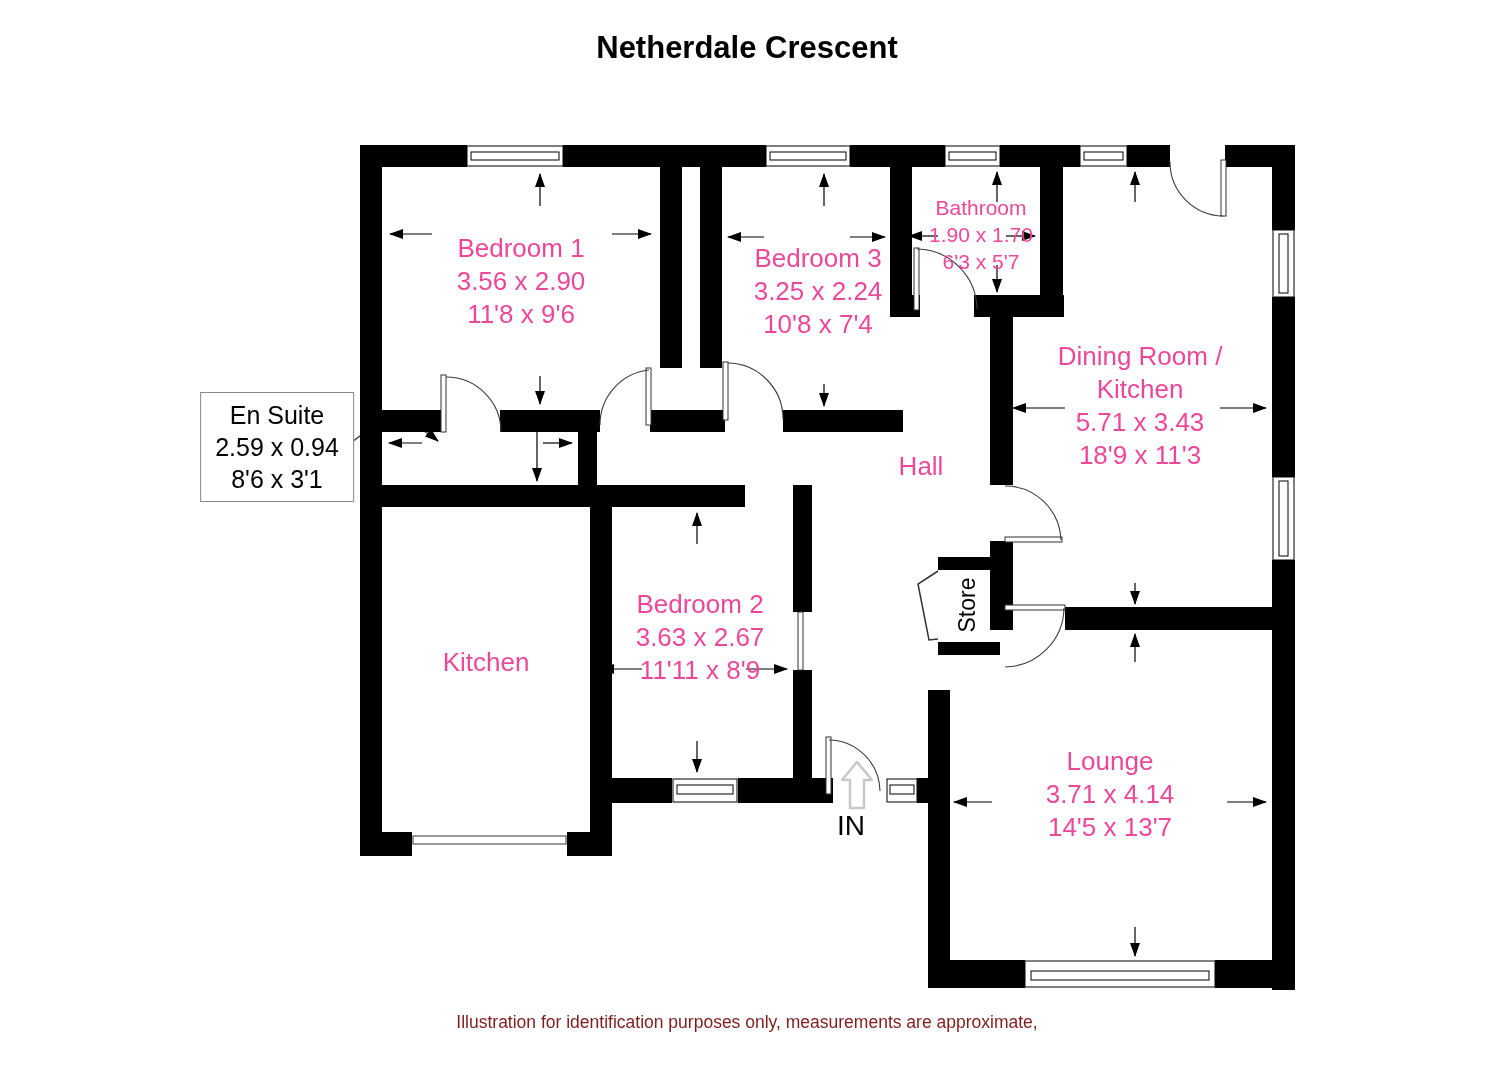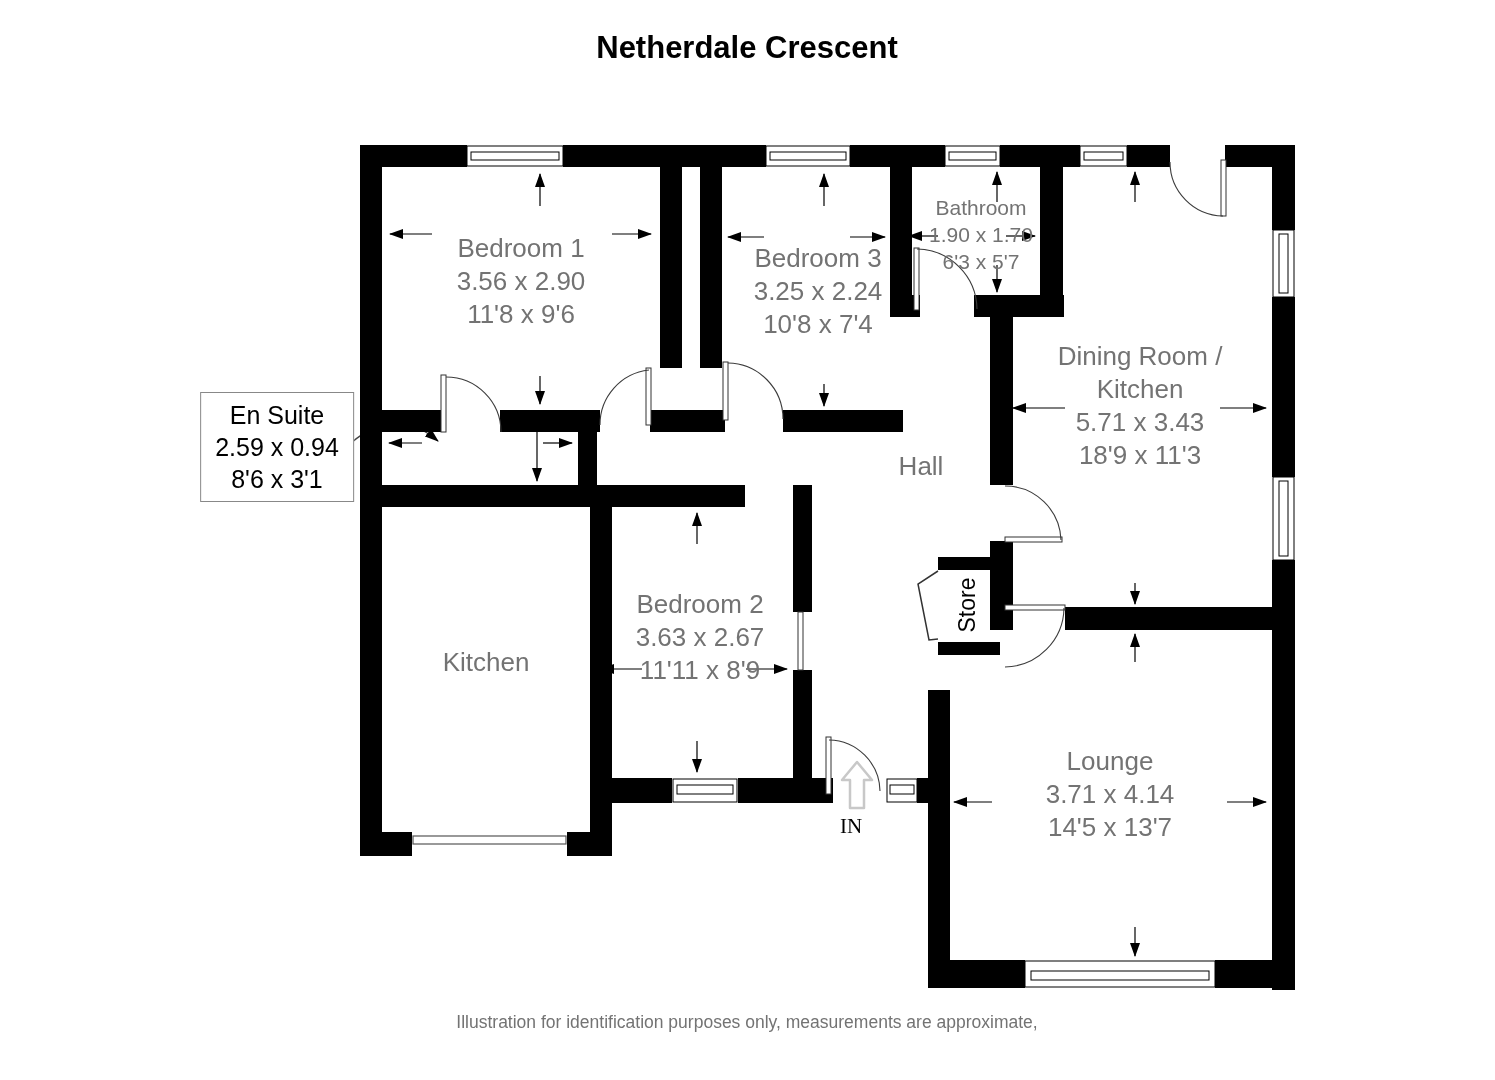--- a/index.html
+++ b/index.html
@@ -1,27 +1,27 @@
 <!DOCTYPE html>
 <html><head>
 <meta charset="utf-8">
 <style>
   html,body{margin:0;padding:0;background:#fff;}
   #stage{position:relative;width:1495px;height:1080px;background:#fff;overflow:hidden;
          font-family:"Liberation Sans",sans-serif;color:#000;}
   #plan-svg{position:absolute;left:0;top:0;}
   .lbl{position:absolute;transform:translate(-50%,-50%);text-align:center;
-       font-size:26px;line-height:33px;white-space:nowrap;color:#737373;}
+       font-size:26px;line-height:33px;white-space:nowrap;color:#ec4899;}
   .lbl.small{font-size:21px;line-height:27px;}
   .title{position:absolute;transform:translate(-50%,-50%);font-size:31px;font-weight:bold;white-space:nowrap;}
-  .footer-line{position:absolute;transform:translate(-50%,-50%);font-size:17.5px;white-space:nowrap;color:#737373;}
+  .footer-line{position:absolute;transform:translate(-50%,-50%);font-size:17.5px;white-space:nowrap;color:#7f1d1d;}
   .ensuite-box{position:absolute;transform:translate(-50%,-50%);border:1px solid #888;
        background:#fff;padding:6px 14px;text-align:center;font-size:25px;line-height:32px;white-space:nowrap;}
   .store-lbl{position:absolute;transform:translate(-50%,-50%) rotate(-90deg);font-size:23px;white-space:nowrap;}
-  .in-lbl{position:absolute;transform:translate(-50%,-50%);font-size:21px;white-space:nowrap;font-family:Liberation Serif, serif;}
+  .in-lbl{position:absolute;transform:translate(-50%,-50%);font-size:28px;white-space:nowrap;}
 </style>
 </head>
 <body>
 
 <div id="stage">
 
   <svg id="plan-svg" width="1495" height="1080" viewBox="0 0 1495 1080">
     <defs>
       <marker id="ah" markerWidth="14" markerHeight="10" refX="13" refY="5" orient="auto" markerUnits="userSpaceOnUse">
         <path d="M0,0 L14,5 L0,10 z" fill="#000"></path>

